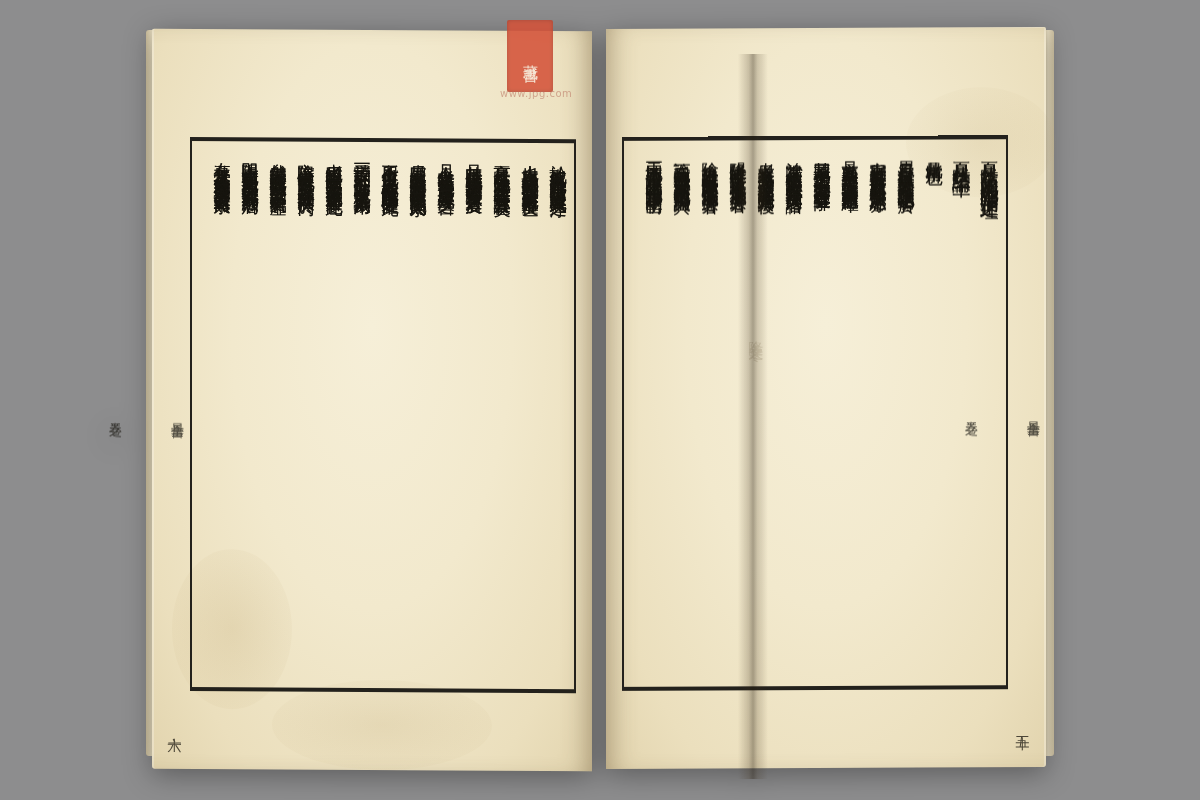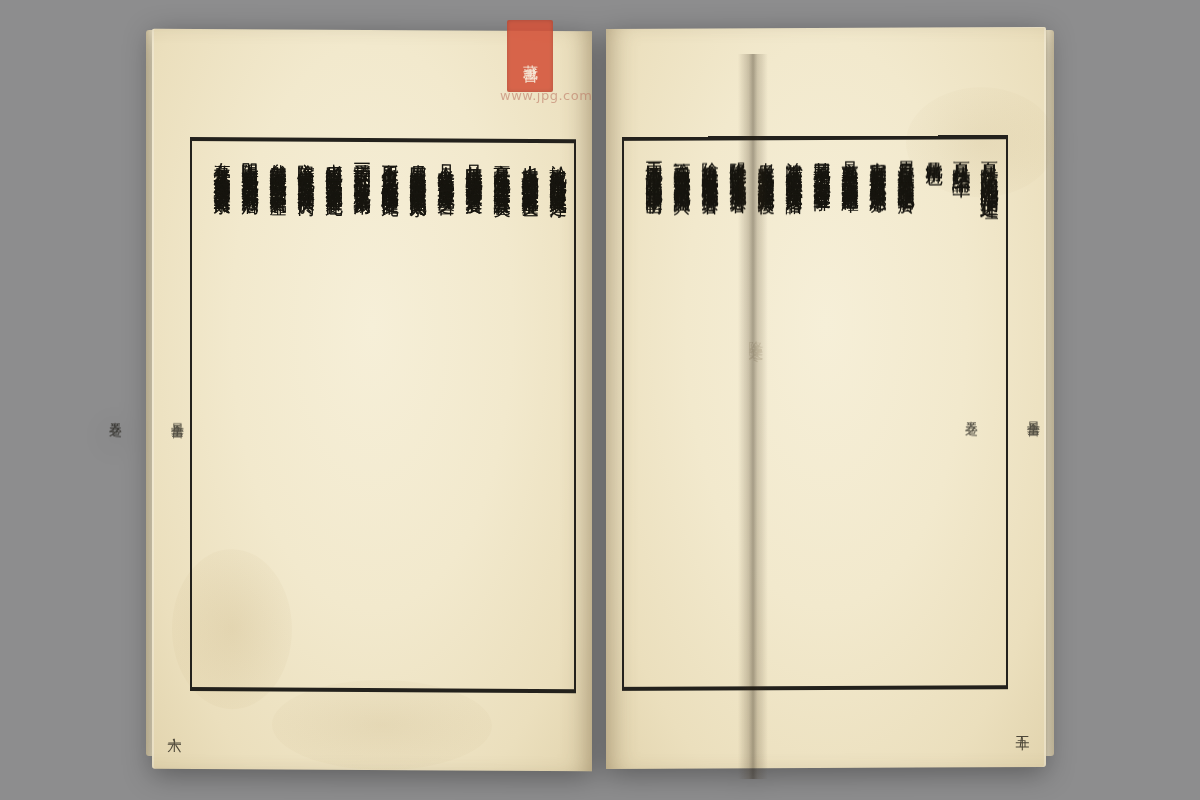--- a/index.html
+++ b/index.html
@@ -212,21 +212,21 @@
   }
 
   .watermark {
     position: absolute;
     left: 500px;
     top: 88px;
     width: 60px;
     text-align: left;
     color: #b8705e;
     opacity: 0.55;
-    font-size: 13px;
+    font-size: 10px;
     letter-spacing: 0.5px;
     font-family: "DejaVu Sans", sans-serif;
   }
 
   
   .ghost {
     position: absolute;
     left: 140px;
     top: 300px;
     writing-mode: vertical-rl;

